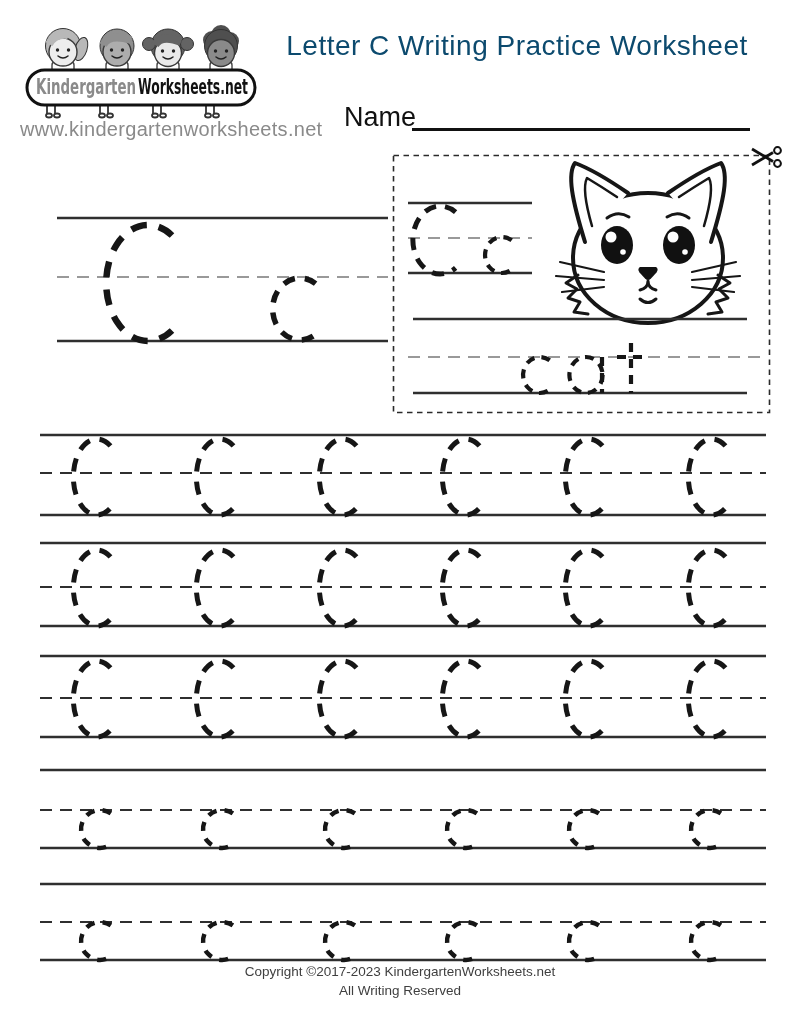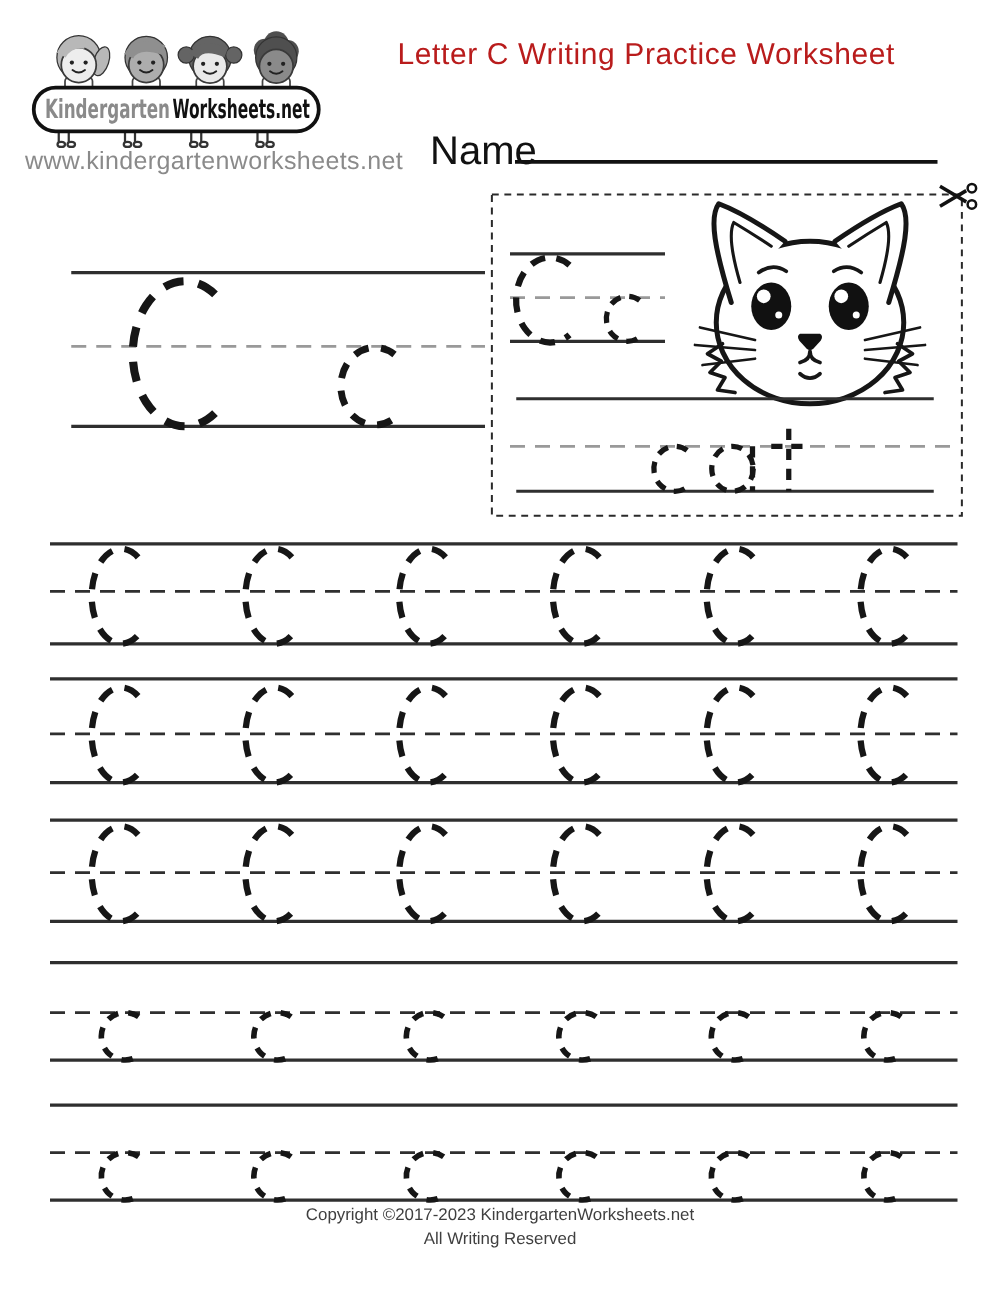--- a/index.html
+++ b/index.html
@@ -1,22 +1,22 @@
 <!DOCTYPE html>
 <html><head>
 <meta charset="utf-8">
 <style>
   html,body{margin:0;padding:0;background:#fff;}
   .page{position:relative;width:800px;height:1035px;background:#fff;overflow:hidden;
         font-family:"Liberation Sans",sans-serif;}
   #art{position:absolute;left:0;top:0;width:800px;height:1035px;}
   .title{position:absolute;left:262px;top:30px;width:510px;text-align:center;
-         font-size:24px;letter-spacing:.5px;color:#b91c1c;font-family:"Liberation Sans",sans-serif;}
+         font-size:28px;letter-spacing:.5px;color:#0c4a6e;font-family:"Liberation Sans",sans-serif;}
   .name-row{position:absolute;left:344px;top:102px;height:30px;color:#111;}
-  .name-label{font-size:32px;}
+  .name-label{font-size:27px;}
   .name-line{position:absolute;left:68px;top:26px;width:338px;border-bottom:3px solid #111;height:0;}
   .logo-url{position:absolute;left:20px;top:118px;width:248px;text-align:center;
             font-size:20px;letter-spacing:.3px;color:#8a8a8a;}
   .footer{position:absolute;left:0;top:963px;width:800px;text-align:center;
           font-size:13.5px;line-height:1.4;color:#3f3f3f;}
 </style>
 </head>
 <body>
 
 <div class="page">

